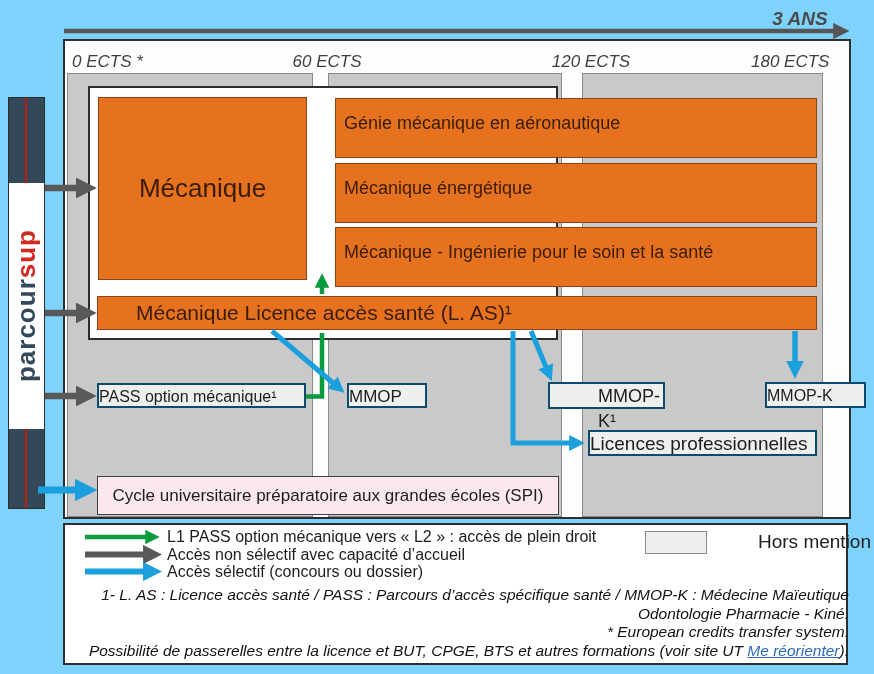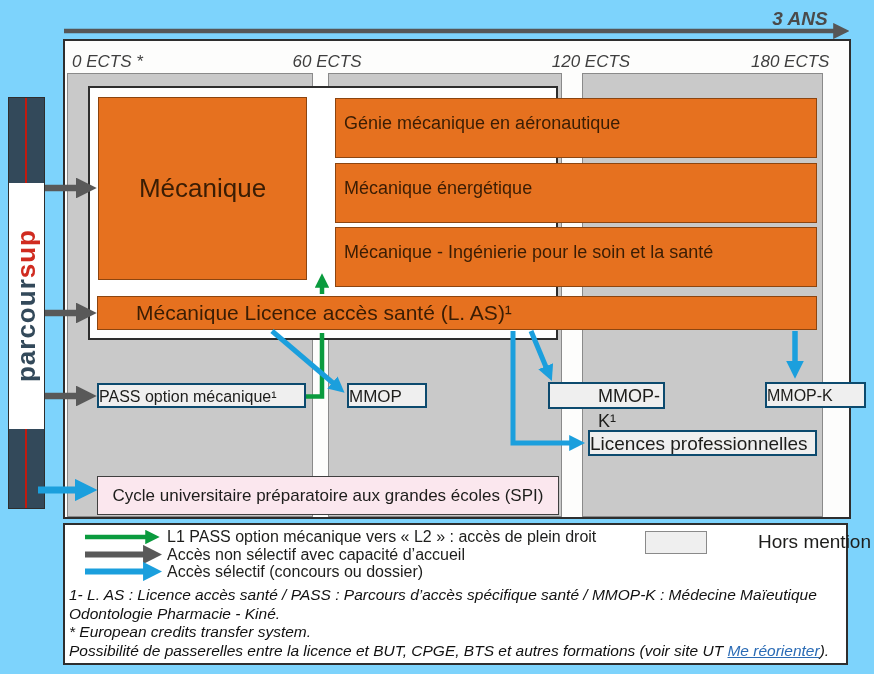--- a/index.html
+++ b/index.html
@@ -66,21 +66,21 @@
                 background:#fff;border:2px solid #2e2e2e;box-sizing:border-box;z-index:0;}
   .legend-label{position:absolute;left:167px;height:17px;line-height:17px;
                 font-size:16px;color:#1d1d1b;white-space:nowrap;z-index:2;}
   .lg1{top:528px;} .lg2{top:546px;} .lg3{top:563px;}
   .hm-swatch{position:absolute;left:645px;top:531px;width:62px;height:23px;
              background:#efefef;border:1px solid #8a8a8a;box-sizing:border-box;z-index:2;}
   .hm-label{position:absolute;left:714px;top:531px;font-size:19px;color:#1d1d1b;
             white-space:nowrap;z-index:2;margin-left:44px;}
   .footnotes{position:absolute;left:69px;top:586px;width:780px;z-index:2;
              font-style:italic;font-size:15.5px;line-height:18.6px;color:#111;}
-  .fn-line{white-space:nowrap;}
+  .fn-line{white-space:nowrap;text-align:right;}
   .fn-link{color:#2a6bb5;text-decoration:underline;}
 
   .overlay{position:absolute;left:0;top:0;width:874px;height:674px;z-index:5;
            pointer-events:none;}
   .overlay a, .fn-link{pointer-events:auto;}
 </style>
 </head>
 <body>
 
 <div class="canvas">

